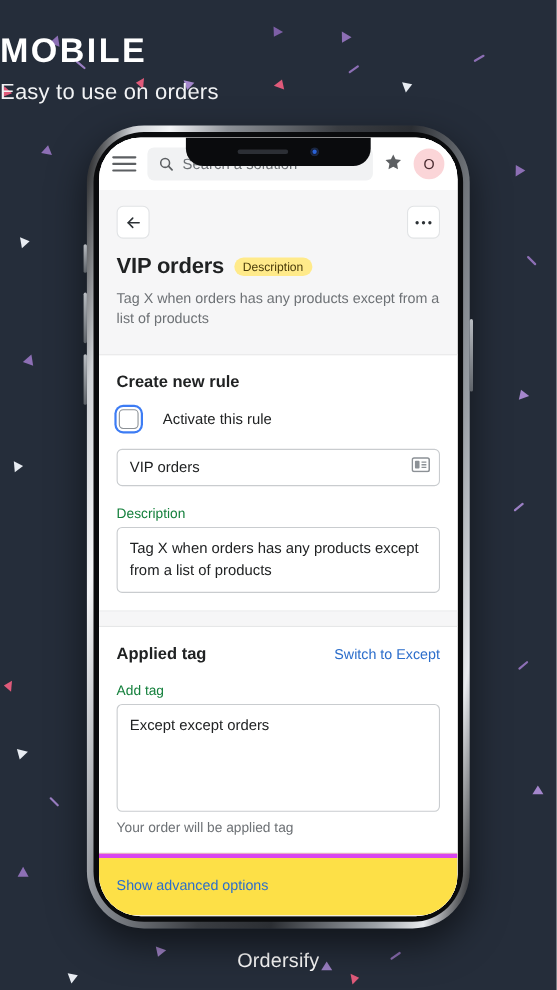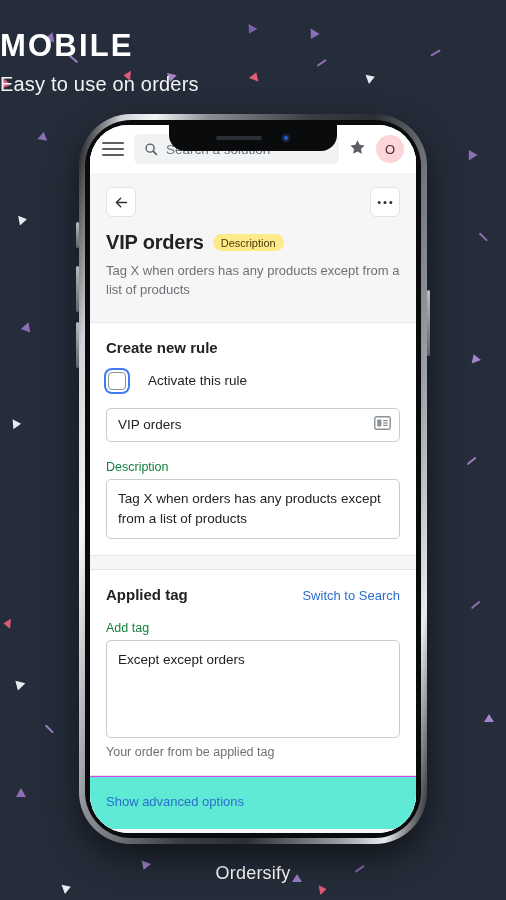--- a/index.html
+++ b/index.html
@@ -285,22 +285,22 @@
   .link {
     color: #2c6ecb;
     font-size: 13px;
   }
   .help {
     margin-top: 7px;
     font-size: 12.5px;
     color: #6d7175;
   }
   .adv {
-    background: #5eead4;
-    border-top: 1px solid #d946ef;
+    background: #fde047;
+    border-top: 4px solid #d946ef;
     padding: 17px 16px 20px 16px;
   }
 
   
   .footer {
     position: absolute;
     left: 0; right: 0;
     bottom: 16px;
     text-align: center;
     color: #ffffff;
@@ -448,29 +448,29 @@
               <span>Tag X when orders has any products except from a list of products</span>
             </div>
           </div>
         </div>
 
         <div class="gap"></div>
 
         <div class="card">
           <div class="section-head">
             <div class="card-title">Applied tag</div>
-            <div class="link">Switch to Search</div>
+            <div class="link">Switch to Except</div>
           </div>
 
           <div class="field">
             <div class="label">Add tag</div>
             <div class="textarea tall">
               <span>Except except orders</span>
             </div>
-            <div class="help">Your order from be applied tag</div>
+            <div class="help">Your order will be applied tag</div>
           </div>
         </div>
 
         <div class="adv">
           <div class="link">Show advanced options</div>
         </div>
 
       </div>
     </div>
   </div>

